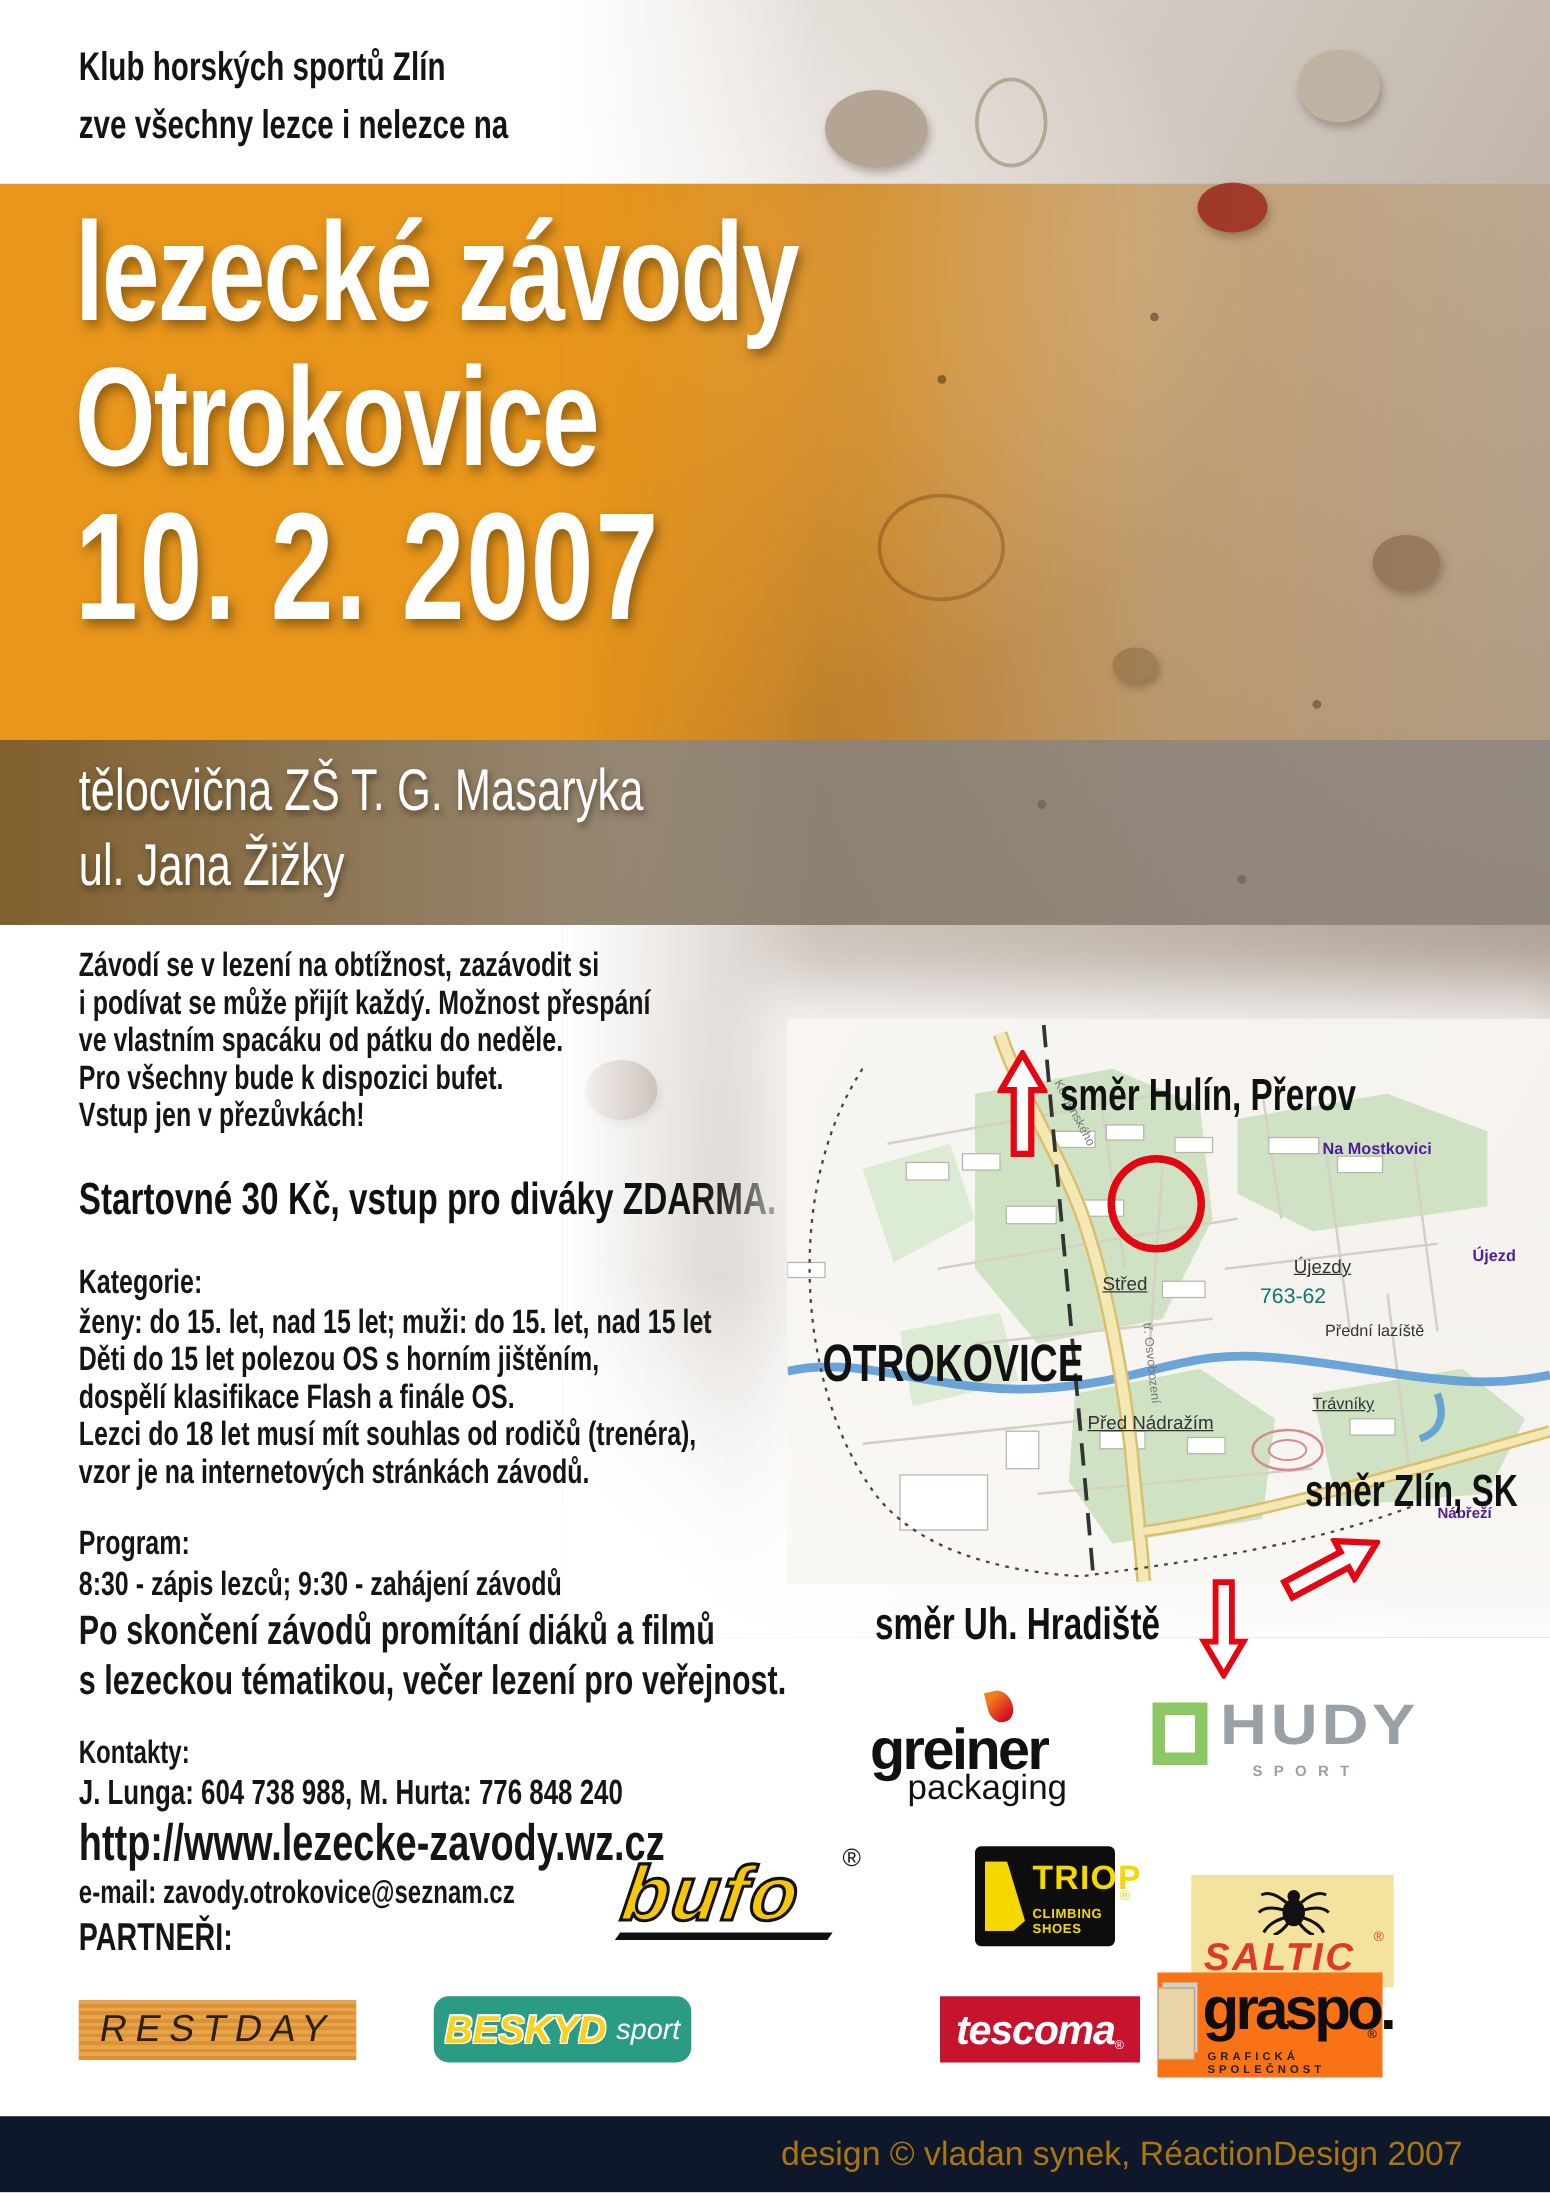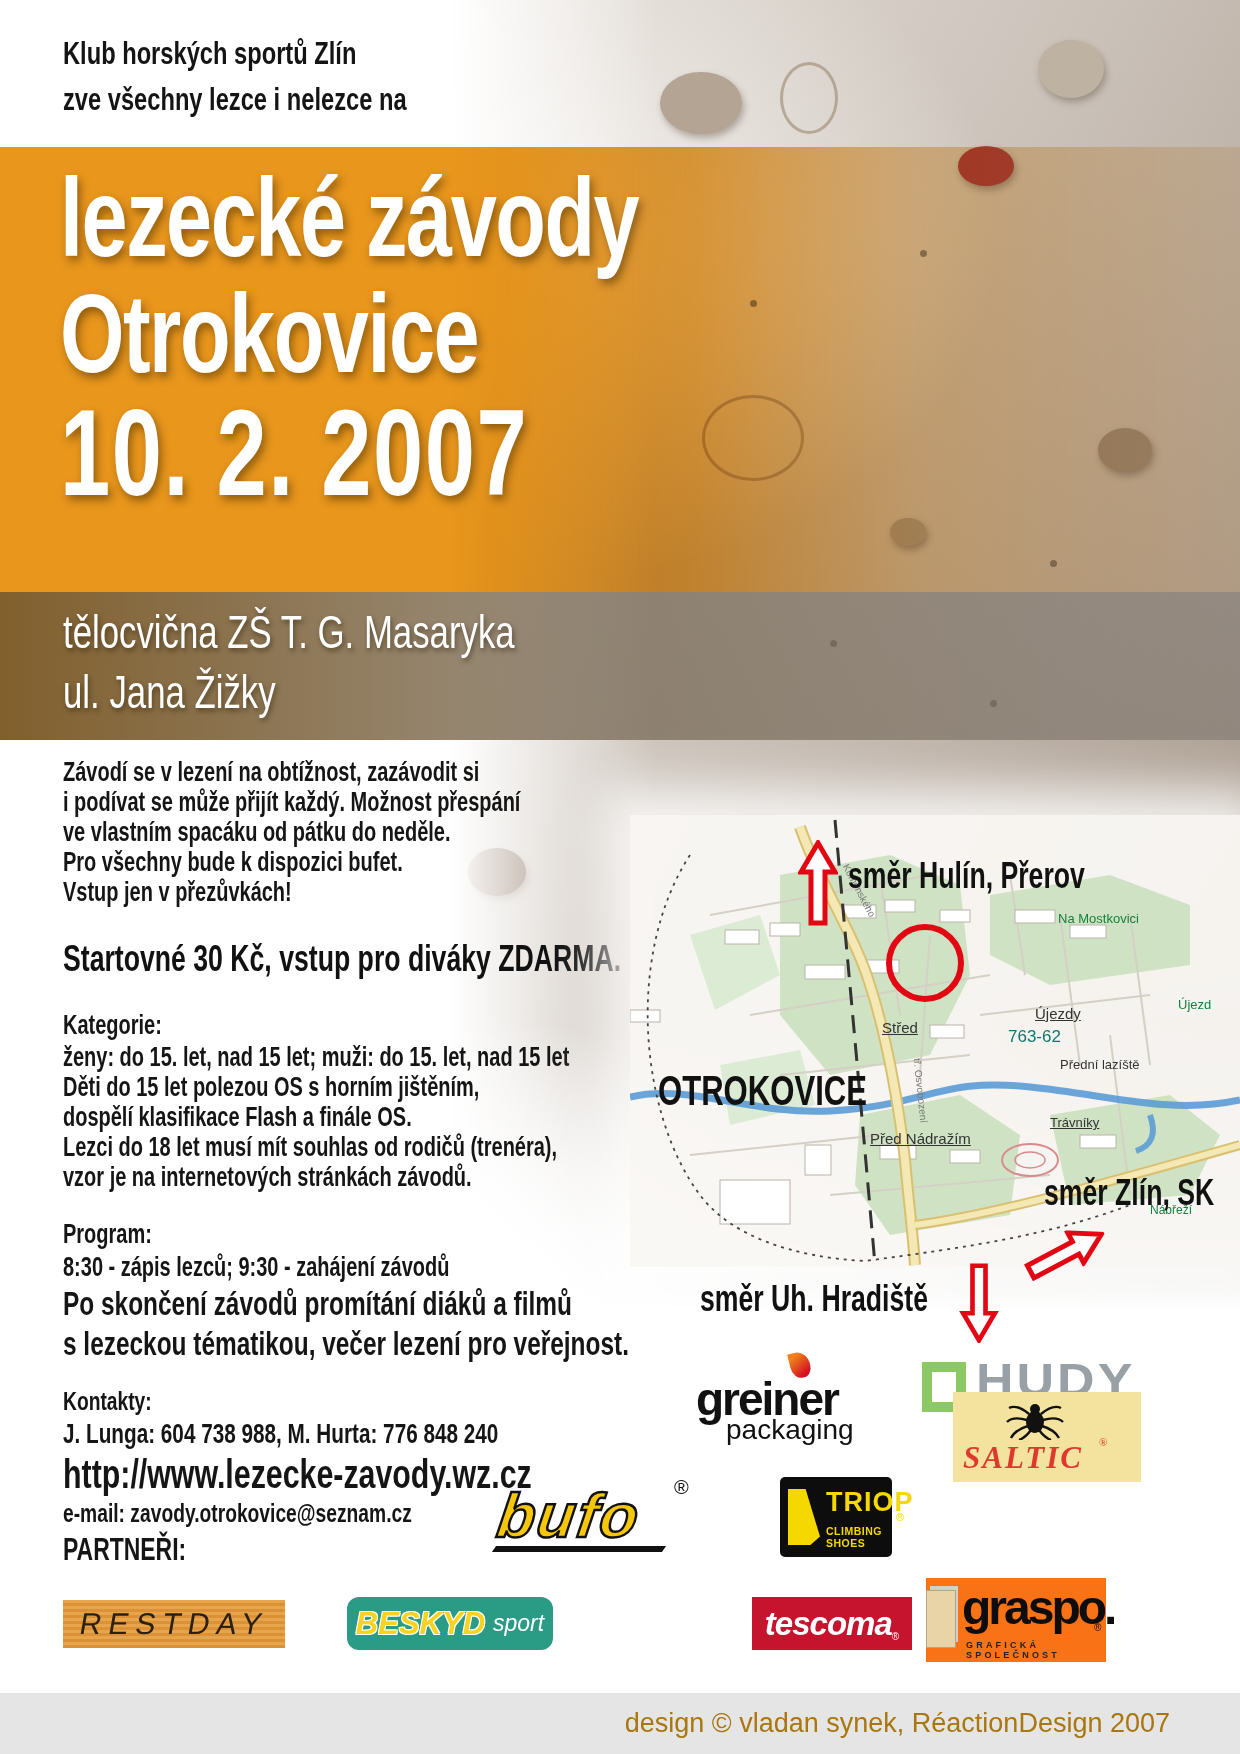--- a/index.html
+++ b/index.html
@@ -56,21 +56,21 @@
   .kontakty .url{font-size:41px;line-height:46px;font-weight:700;}
   .kontakty .email{font-size:26px;line-height:33px;font-weight:700;}
   .kontakty .partners{font-size:31px;line-height:40px;font-weight:700;}
 
   
   .map{position:absolute;left:630px;top:815px;width:610px;height:452px;
        background:rgba(250,248,244,.95);box-shadow:0 0 45px 28px rgba(255,255,255,.8);}
   .map svg{position:absolute;inset:0;}
   .mlabel{position:absolute;font-size:13px;color:#333;white-space:nowrap;}
   .mlabel.u{text-decoration:underline;}
-  .mlabel.gray{color:#15803d;}
+  .mlabel.gray{color:#4c1d95;font-weight:bold;}
   .mlabel.pink{color:#0f766e;font-size:17px;}
   .map-city{position:absolute;left:28px;top:252px;font-size:42px;font-weight:700;color:#111;}
   .dir-label{position:absolute;font-size:36px;font-weight:700;color:#111;}
   .arrow{position:absolute;}
 
   
   .logo{position:absolute;}
   .greiner{left:688px;top:1350px;width:200px;height:98px;background:#fff;}
   .greiner .flame{position:absolute;left:102px;top:2px;width:20px;height:26px;
       background:linear-gradient(150deg,#f08019 20%,#d41224 80%);border-radius:0 80% 60% 70%;
@@ -85,21 +85,21 @@
   .bufo .n{position:absolute;left:0;top:0;font-size:62px;font-weight:700;font-style:italic;color:#f6c60a;
       -webkit-text-stroke:2.5px #111;letter-spacing:2px;transform:skewX(-8deg);}
   .bufo .bar{position:absolute;left:-4px;top:66px;width:170px;height:6px;background:#111;transform:skewX(-35deg);}
   .bufo .r{position:absolute;left:176px;top:-4px;font-size:20px;color:#111;}
   .triop{left:780px;top:1477px;width:112px;height:80px;background:#0d0d0d;border-radius:5px;}
   .triop .shoe{position:absolute;left:8px;top:12px;width:32px;height:56px;background:#f5d800;
       clip-path:polygon(0 0,55% 0,100% 85%,70% 100%,0 100%);}
   .triop .n{position:absolute;left:46px;top:10px;font-size:27px;font-weight:700;color:#f5d800;letter-spacing:1px;}
   .triop .r{position:absolute;left:116px;top:34px;font-size:11px;color:#f5d800;}
   .triop .s{position:absolute;left:46px;top:48px;font-size:10.5px;font-weight:700;color:#f5d800;letter-spacing:.5px;}
-  .saltic{left:953px;top:1392px;width:188px;height:90px;background:#f3e39e;font-family:Liberation Serif, serif;}
+  .saltic{left:953px;top:1500px;width:162px;height:90px;background:#f3e39e;}
   .saltic .n{position:absolute;left:10px;top:48px;font-size:31px;font-weight:700;font-style:italic;color:#df382d;letter-spacing:2px;}
   .saltic .r{position:absolute;left:146px;top:44px;font-size:11px;color:#df382d;}
   .restday{left:63px;top:1600px;width:222px;height:48px;
       background:repeating-linear-gradient(0deg,#dc9136 0 3px,#e7a54b 3px 6px);
       display:flex;align-items:center;justify-content:center;}
   .restday .n{font-size:30px;color:#2b2012;letter-spacing:7px;transform:skewX(-10deg);font-weight:400;}
   .beskyd{left:347px;top:1597px;width:206px;height:53px;background:#2a9b85;border-radius:12px;
       display:flex;align-items:center;justify-content:center;}
   .beskyd .n{font-size:31px;font-weight:700;font-style:italic;color:#f7d21e;
       text-shadow:-1px -1px 0 #fff,1px -1px 0 #fff,-1px 1px 0 #fff,1px 1px 0 #fff;}
@@ -109,21 +109,21 @@
   .tescoma .n{font-size:33px;font-weight:700;font-style:italic;color:#fff;letter-spacing:-1px;}
   .tescoma .r{font-size:10px;color:#fff;align-self:flex-end;margin-bottom:8px;}
   .graspo{left:926px;top:1578px;width:180px;height:84px;background:#f97316;}
   .graspo .pg-back{position:absolute;left:4px;top:8px;width:28px;height:56px;background:#cfcfcf;}
   .graspo .pg{position:absolute;left:0px;top:12px;width:28px;height:56px;background:#e9d4a8;border:1px solid #b9a57c;}
   .graspo .n{position:absolute;left:36px;top:2px;font-size:48px;font-weight:700;color:#0d0d0d;letter-spacing:-3px;}
   .graspo .r{position:absolute;left:168px;top:44px;font-size:10px;color:#0d0d0d;}
   .graspo .s{position:absolute;left:40px;top:62px;font-size:9px;font-weight:700;letter-spacing:3.2px;color:#222;}
 
   
-  .footer{position:absolute;left:0;top:1693px;width:1240px;height:61px;background:#e5e5e5;}
+  .footer{position:absolute;left:0;top:1693px;width:1240px;height:61px;background:#0f172a;}
   .footer .credit{position:absolute;right:70px;top:0;line-height:61px;font-size:27px;color:#a9760f;}
 </style>
 </head>
 <body>
 
 <div class="poster">
 
   <div class="photo">
     <div class="wall"></div>
 

